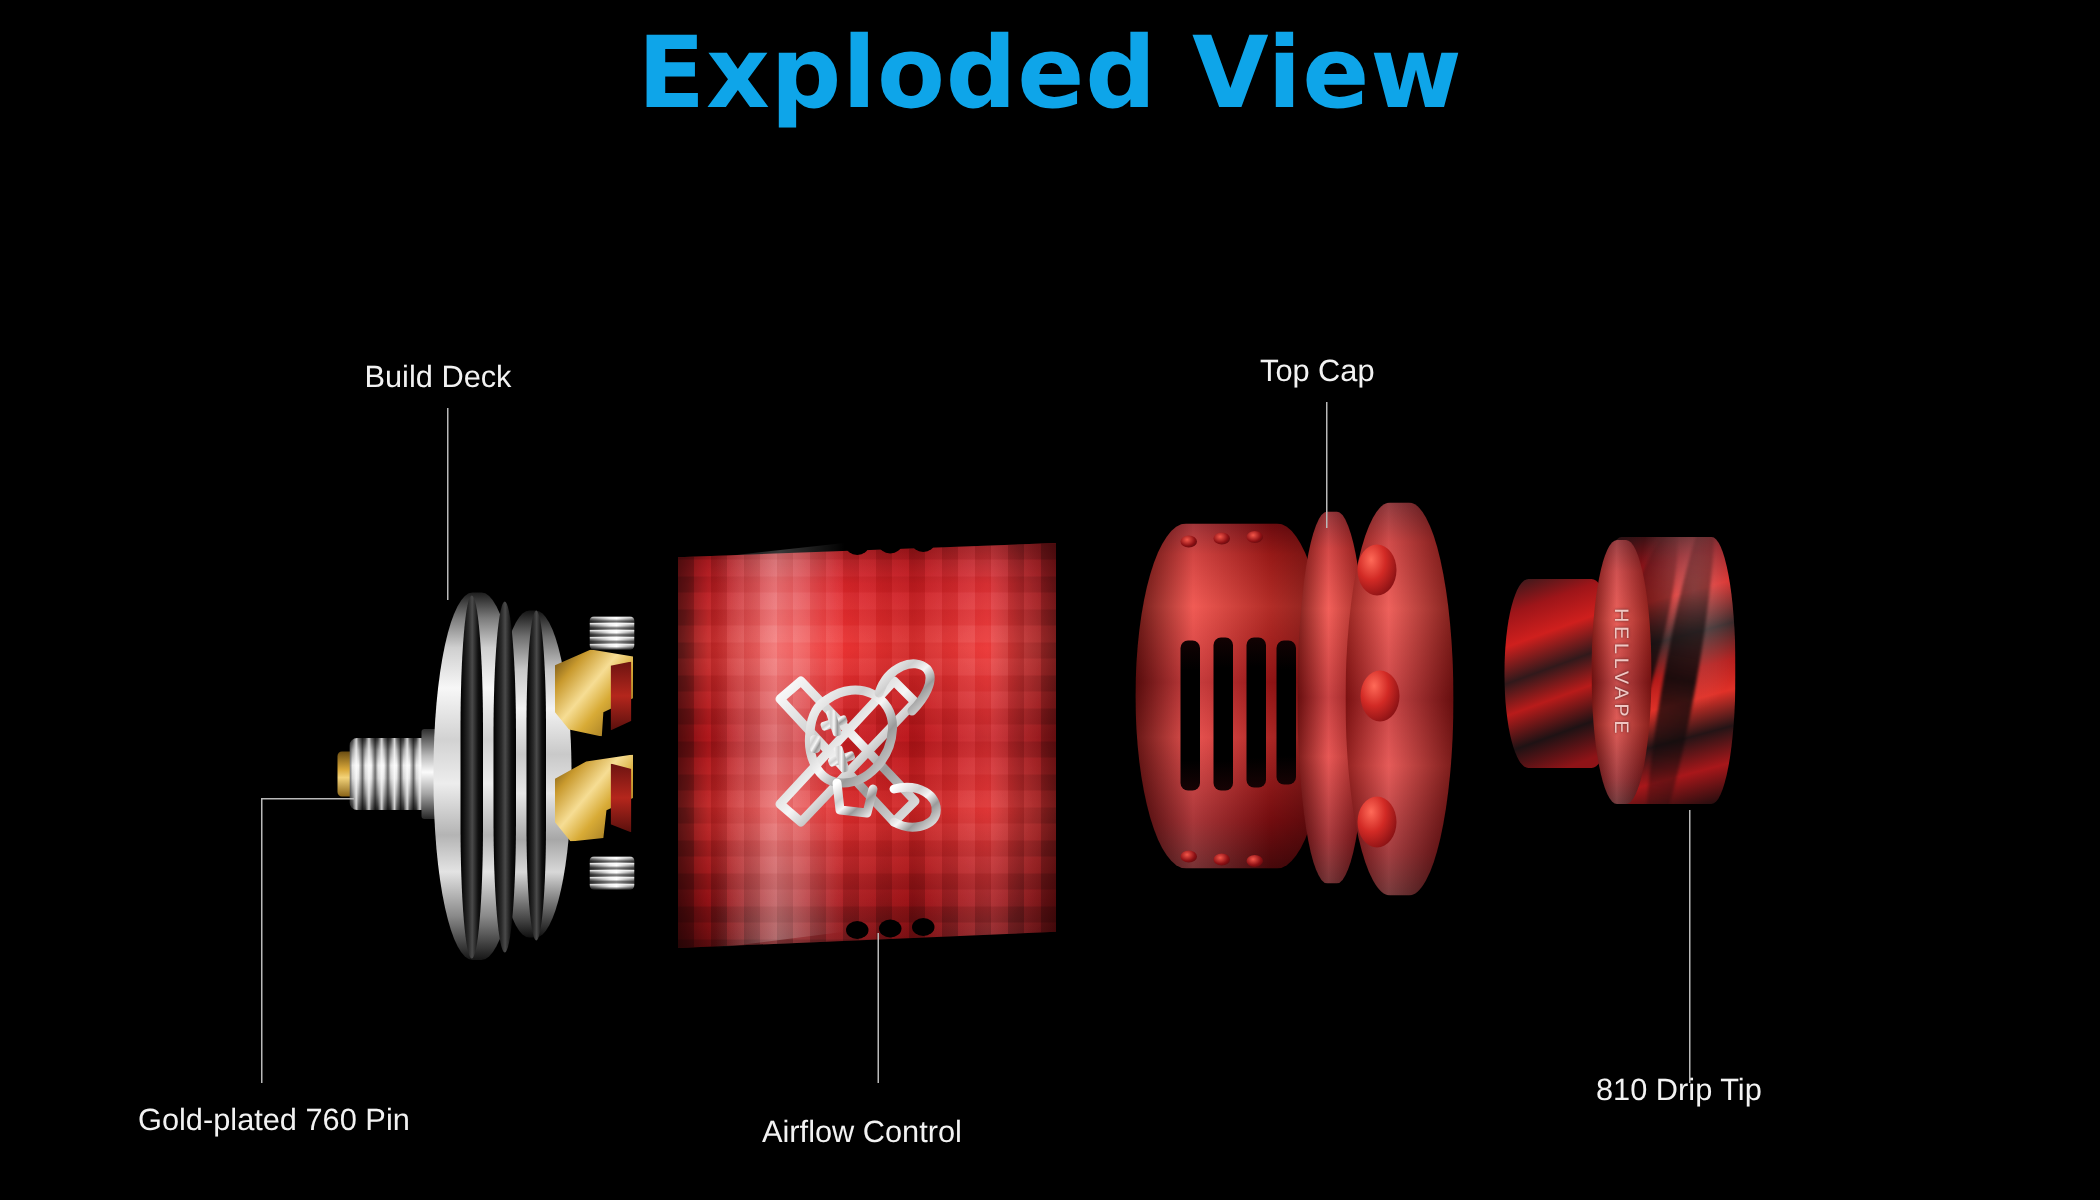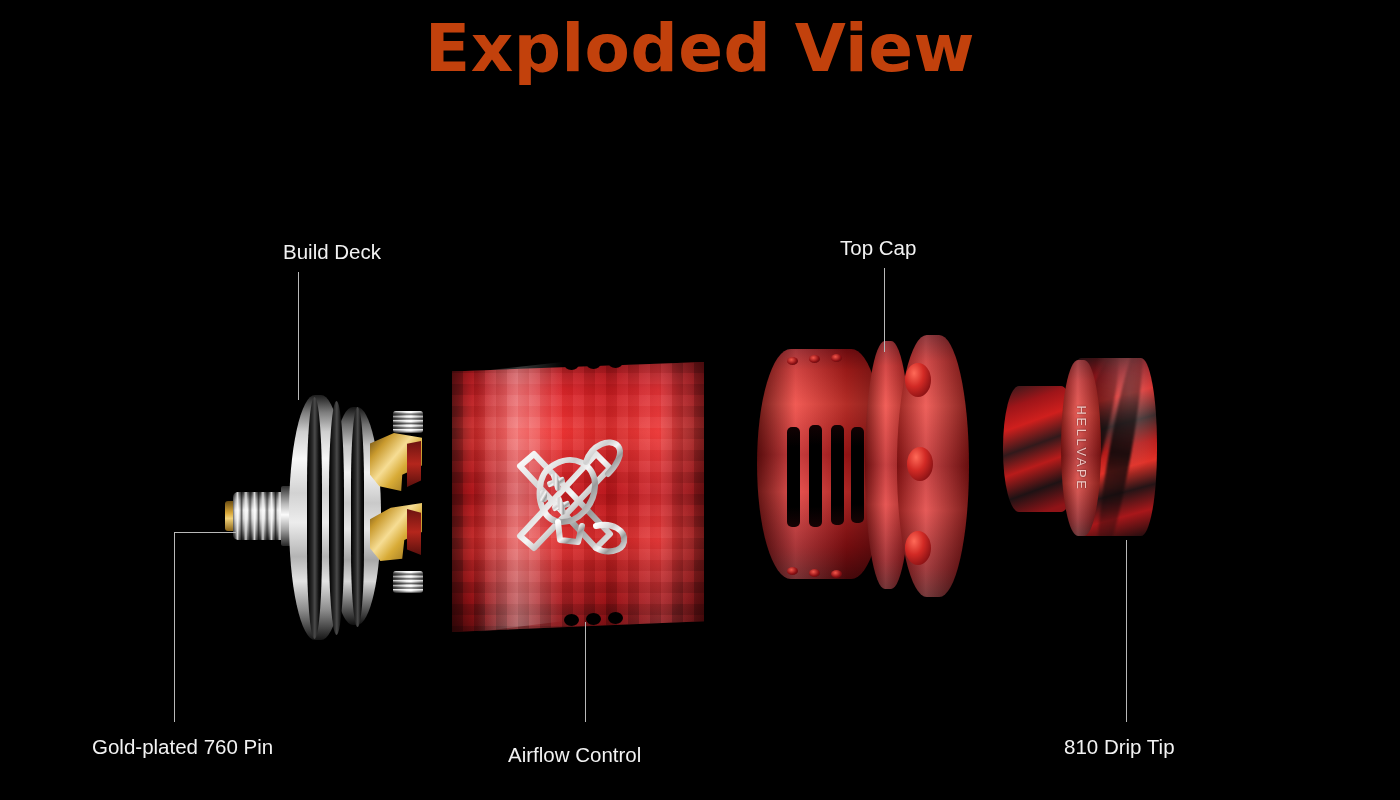--- a/index.html
+++ b/index.html
@@ -16,21 +16,21 @@
   }
 
   
   #title {
     position: absolute;
     top: 10px; left: 0; width: 1400px;
     text-align: center;
     font-size: 66px;
     font-weight: bold;
     letter-spacing: 0.5px;
-    color: #c2410c;
+    color: #0ea5e9;
     font-family: "DejaVu Sans", sans-serif;
   }
 
   
   .label {
     position: absolute;
     color: #f2f2f2;
     font-size: 20.5px;
     white-space: nowrap;
     font-family: "Liberation Sans", sans-serif;
@@ -358,29 +358,29 @@
       <div class="swirl" style="left:6px;  top:-10px; width:30px; height:210px; transform:rotate(16deg);"></div>
       <div class="swirl" style="left:44px; top:-20px; width:22px; height:230px; transform:rotate(10deg);"></div>
     </div>
     <div class="tip-resin-front"></div>
     <div class="tip-band"></div>
     <div class="tip-brand">
       <span>HELLVAPE</span>
     </div>
   </div>
 
-  <div class="label" style="left:243px; top:240px;margin-left:40px;">Build Deck</div>
+  <div class="label" style="left:243px; top:240px;">Build Deck</div>
   <div class="lead lead-v" style="left:298px; top:272px; height:128px;"></div>
 
   <div class="label" style="left:840px; top:236px;">Top Cap</div>
   <div class="lead lead-v" style="left:884px; top:268px; height:84px;"></div>
 
   <div class="lead lead-h" style="left:174px; top:532px; width:62px;"></div>
   <div class="lead lead-v" style="left:174px; top:532px; height:190px;"></div>
   <div class="label" style="left:92px; top:735px;">Gold-plated 760 Pin</div>
 
   <div class="lead lead-v" style="left:585px; top:622px; height:100px;"></div>
   <div class="label" style="left:508px; top:743px;">Airflow Control</div>
 
   <div class="lead lead-v" style="left:1126px; top:540px; height:182px;"></div>
-  <div class="label" style="left:1064px; top:735px;">810 Drip Tip</div>
+  <div class="label" style="left:1064px; top:715px;">810 Drip Tip</div>
 
 </div>
 
 </body></html>

